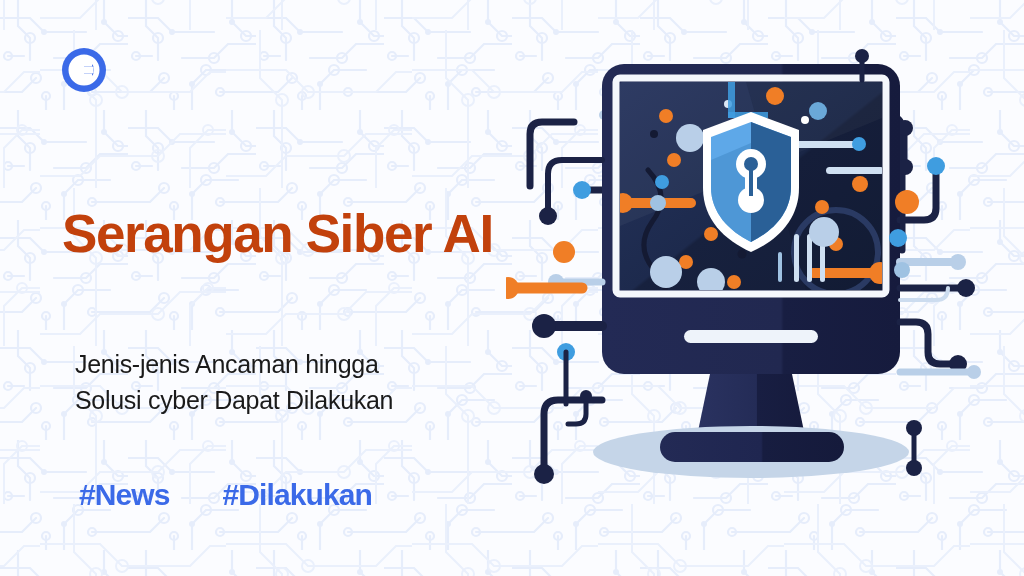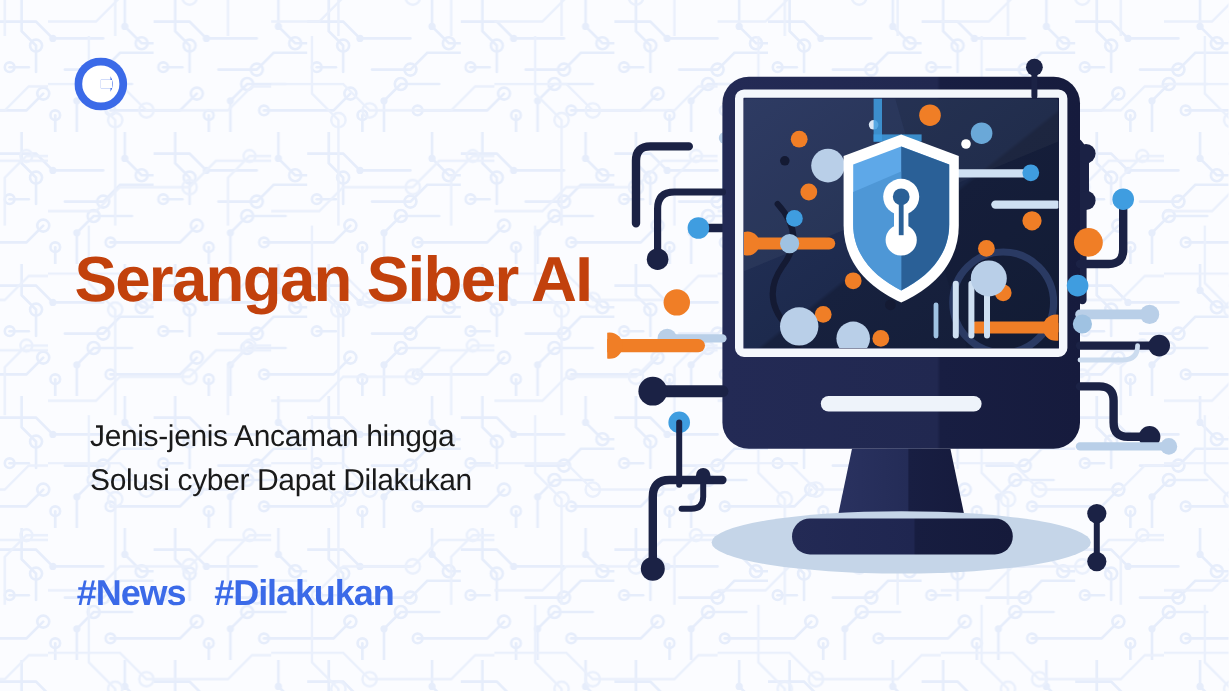--- a/index.html
+++ b/index.html
@@ -62,24 +62,24 @@
     left:75px; top:347px;
     width:440px;
     font-size:25px;
     font-weight:400;
     line-height:1.42;
     letter-spacing:-0.3px;
     color:#1a1a1a;
   }
   .tags {
     position:absolute;
-    left:64px; top:480px;
+    left:79px; top:480px;
     display:flex;
     align-items:center;
-    gap:24px;
+    gap:53px;
     text-align:center;
   }
   .tag {
     font-size:30px;
     font-weight:800;
     letter-spacing:-0.9px;
     color:#3b6ae8;
     line-height:1;
     white-space:nowrap;
   }

